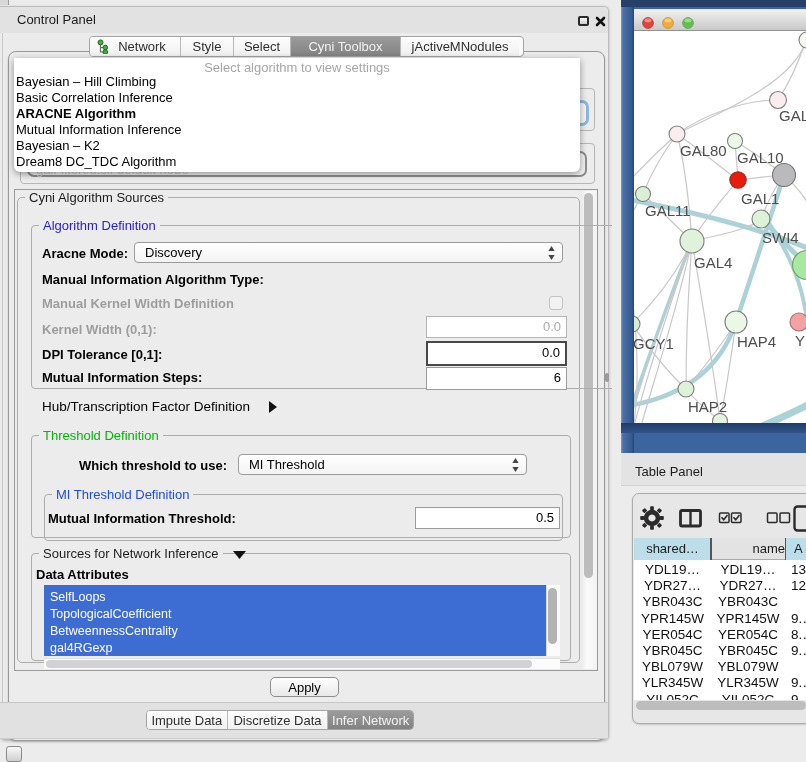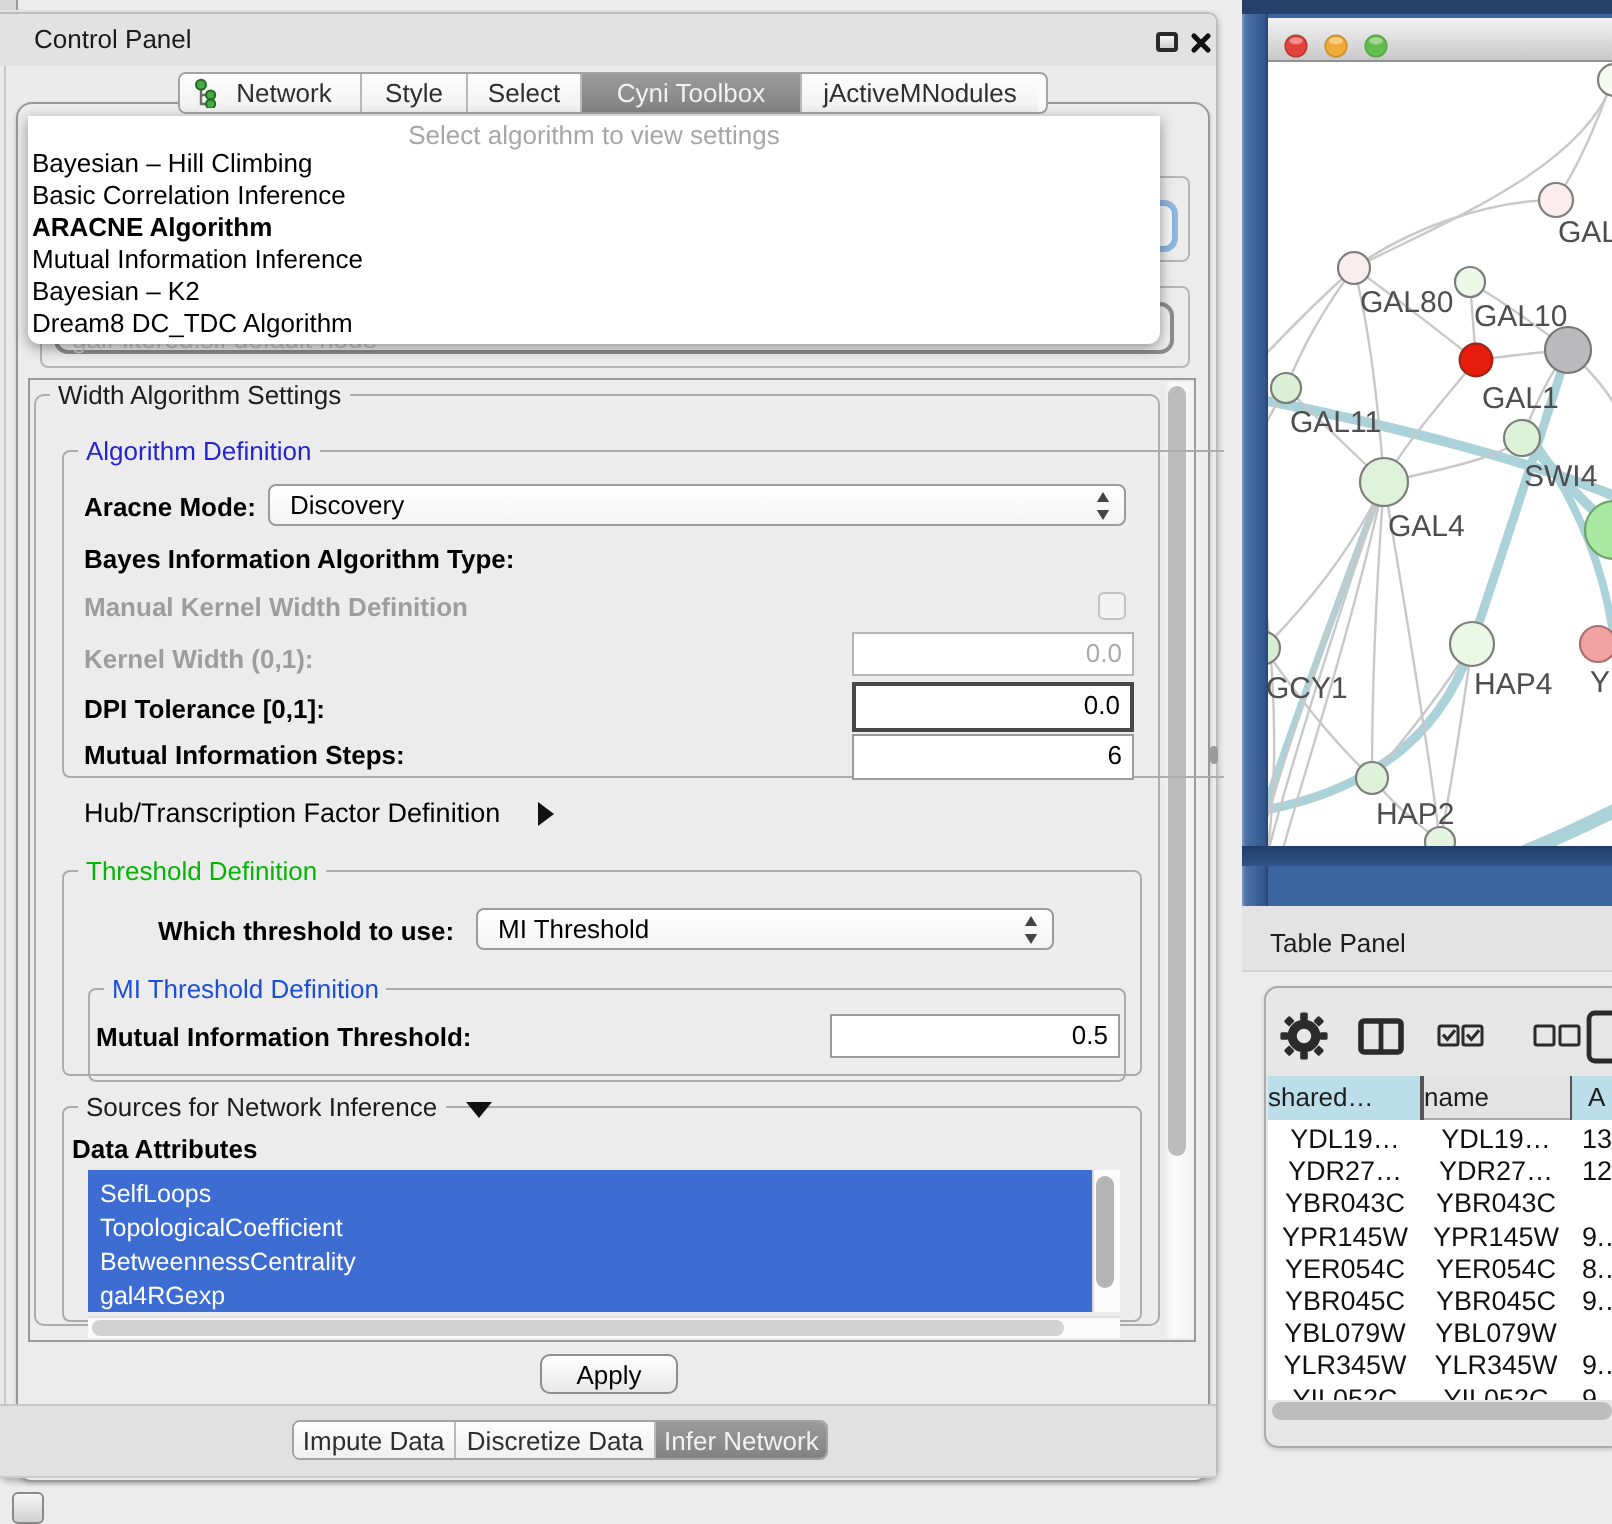--- a/index.html
+++ b/index.html
@@ -30,35 +30,35 @@
       </svg>
 
   <div class="abs" style="left:8px;top:44px;width:597px;height:690px;border:1px solid #989898;border-radius:8px;background:#ececec;box-shadow:0 1px 2px rgba(0,0,0,.18)"></div>
 
   <div class="abs" style="left:14px;top:182px;width:584px;height:482px;border:1px solid #9a9a9a;background:#ececec"></div>
 
   <div class="abs" style="left:581px;top:184px;width:16px;height:478px;background:linear-gradient(90deg,#eaeaea,#fbfbfb 40%,#f2f2f2)"></div>
   <div class="abs" style="left:584px;top:186px;width:9px;height:385px;background:#bcbcbc;border-radius:5px"></div>
 
   <div class="grp" style="left:17px;top:190px;width:563px;height:466px;border-radius:5px">
-        <span class="ttl">Width Algorithm Settings</span>
+        <span class="ttl">Cyni Algorithm Sources</span>
       </div>
 
   <div class="grp" style="left:31px;top:218px;width:621px;height:164px">
         <span class="ttl" style="color:#2323cf">Algorithm Definition</span>
       </div>
   <div class="lbl" style="left:42px;top:239px">Aracne Mode:</div>
   <div class="combo" style="left:134px;top:235px;width:429px;height:21px">
         <span>Discovery</span>
         <svg class="carets" viewBox="0 0 7 14">
           <path d="M3.5 0 L6.6 5 H.4 Z" fill="#444"></path>
           <path d="M3.5 14 L6.6 9 H.4 Z" fill="#444"></path>
         </svg>
       </div>
-  <div class="lbl" style="left:42px;top:265px">Bayes Information Algorithm Type:</div>
+  <div class="lbl" style="left:42px;top:265px">Manual Information Algorithm Type:</div>
   <div class="lbl" style="left:42px;top:289px;color:#9d9d9d">Manual Kernel Width Definition</div>
   <div class="abs" style="left:549px;top:289px;width:14px;height:14px;border:1px solid #c3c3c3;border-radius:3px;background:#f2f2f2"></div>
   <div class="lbl" style="left:42px;top:315px;color:#9d9d9d">Kernel Width (0,1):</div>
   <div class="tf" style="left:426px;top:309px;width:141px;height:22px;color:#ababab;border-color:#b5b5b5">0.0</div>
   <div class="lbl" style="left:42px;top:340px">DPI Tolerance [0,1]:</div>
   <div class="tf" style="left:426px;top:334px;width:141px;height:25px;border:2px solid #484848">0.0</div>
   <div class="lbl" style="left:42px;top:363px">Mutual Information Steps:</div>
   <div class="tf" style="left:426px;top:360px;width:141px;height:23px">6</div>
   <div class="abs" style="left:42px;top:392px;font-size:13.5px;color:#000">Hub/Transcription Factor Definition</div>
   <svg class="abs" style="left:268px;top:393px" width="10" height="14" viewBox="0 0 10 14">
@@ -250,22 +250,22 @@
   <rect x="133.5" y="10" width="9.5" height="9.5" rx="1"></rect>
         <rect x="146" y="10" width="9.5" height="9.5" rx="1"></rect>
   <rect x="160.5" y="3.5" width="20" height="24" rx="3" stroke-width="2.4"></rect>
  </g>
 </svg>
 
 <div class="abs" style="left:634px;top:538px;width:172px;height:162px;background:#fff;overflow:hidden">
   <div class="abs" style="left:0;top:0;width:300px;height:22px;background:#e3e3e3;border-bottom:1px solid #a9a9a9;font-size:13px;color:#1c1c1c">
     <span class="abs" style="left:0;top:0;width:76px;height:22px;background:#bcdeea"></span>
     <span class="abs" style="left:152px;top:0;width:148px;height:22px;background:#bcdeea"></span>
-    <span class="abs" style="left:0;top:3px;width:77px;">shared…</span>
-    <span class="abs" style="left:78px;top:3px;width:73px;text-align:left">name</span>
+    <span class="abs" style="left:0;top:3px;width:77px;text-align:center">shared…</span>
+    <span class="abs" style="left:78px;top:3px;width:73px;text-align:right">name</span>
     <span class="abs" style="left:160px;top:3px;width:40px">A</span>
     <span class="abs" style="left:76px;top:0;width:1.5px;height:22px;background:#555"></span>
     <span class="abs" style="left:150.5px;top:0;width:1.5px;height:22px;background:#555"></span>
   </div>
   <div class="abs" style="left:0;top:24px;width:300px;font-size:13.5px;color:#111;line-height:16.2px">
     <div><span class="c1">YDL19…</span><span class="c2">YDL19…</span><span class="c3">13…</span></div>
     <div><span class="c1">YDR27…</span><span class="c2">YDR27…</span><span class="c3">12…</span></div>
     <div><span class="c1">YBR043C</span><span class="c2">YBR043C</span><span class="c3"></span></div>
     <div><span class="c1">YPR145W</span><span class="c2">YPR145W</span><span class="c3">9.…</span></div>
     <div><span class="c1">YER054C</span><span class="c2">YER054C</span><span class="c3">8.…</span></div>

